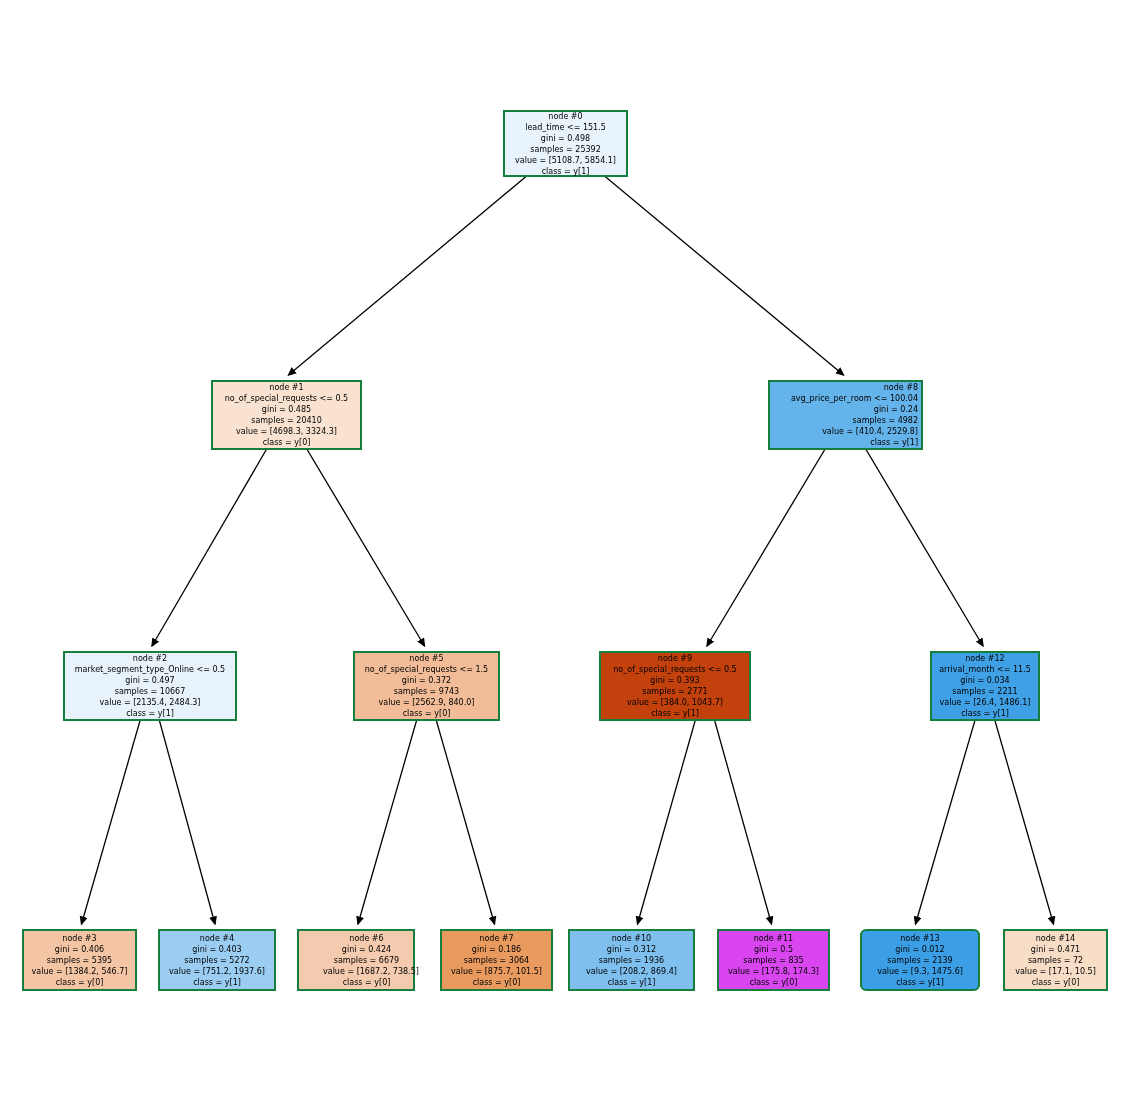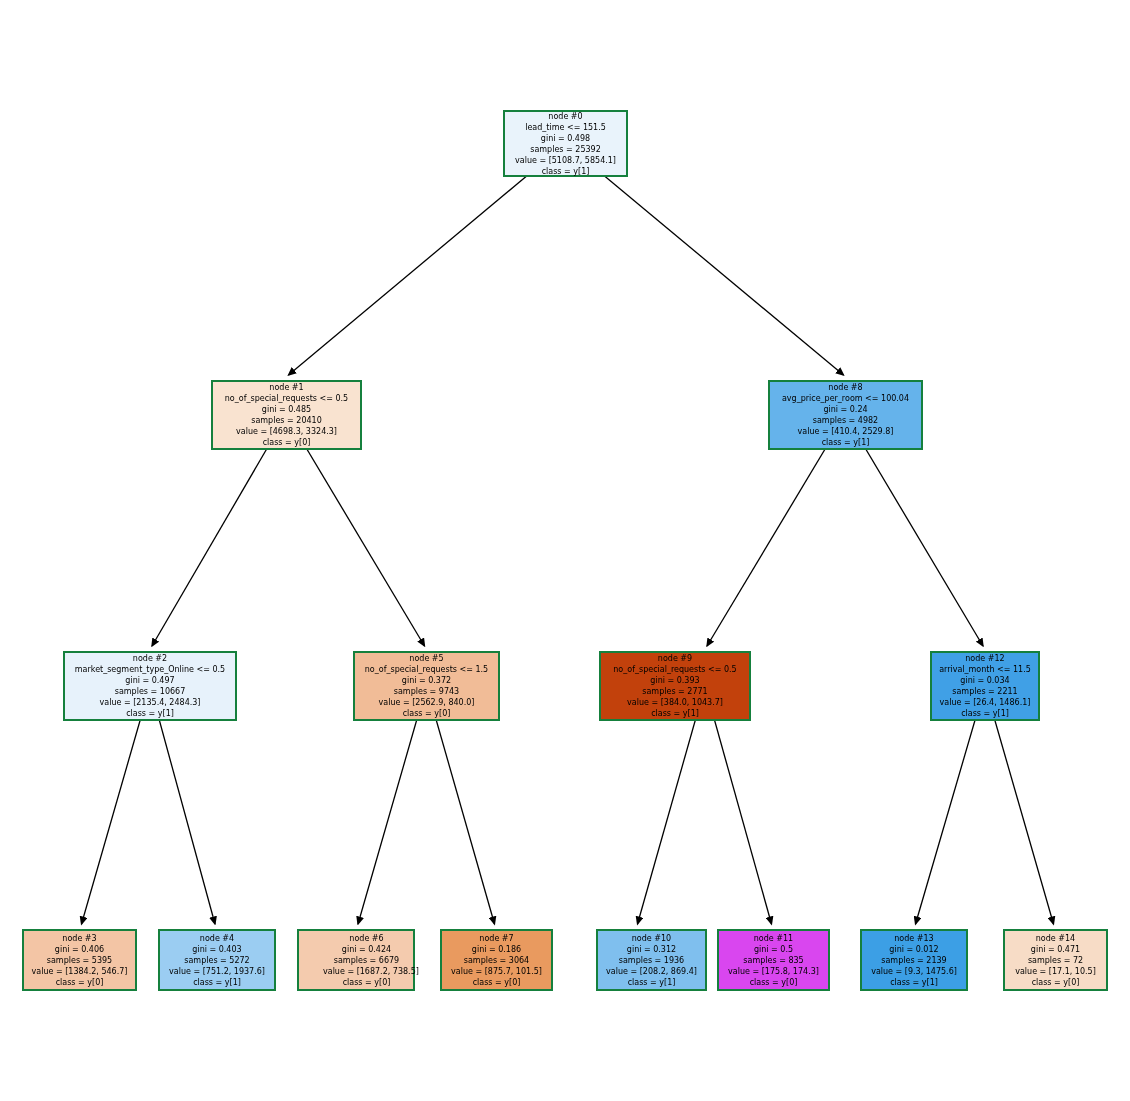--- a/index.html
+++ b/index.html
@@ -81,21 +81,21 @@
 
   <div class="node" style="left: 211px; top: 380px; width: 151px; height: 70px; background-color: rgb(249, 227, 208);">
     <div>node #1</div>
     <div>no_of_special_requests &lt;= 0.5</div>
     <div>gini = 0.485</div>
     <div>samples = 20410</div>
     <div>value = [4698.3, 3324.3]</div>
     <div>class = y[0]</div>
   </div>
 
-  <div class="node" style="left: 768px; top: 380px; width: 155px; height: 70px; background-color: rgb(101, 179, 235);">
+  <div class="node" style="left: 768px; top: 380px; width: 155px; height: 70px; background-color: rgb(101, 179, 235); text-align: right;">
     <div>node #8</div>
     <div>avg_price_per_room &lt;= 100.04</div>
     <div>gini = 0.24</div>
     <div>samples = 4982</div>
     <div>value = [410.4, 2529.8]</div>
     <div>class = y[1]</div>
   </div>
 
   <div class="node" style="left: 63px; top: 651px; width: 174px; height: 70px; background-color: rgb(231, 242, 251); text-align: center;">
     <div>node #2</div>
@@ -158,37 +158,37 @@
   </div>
 
   <div class="node" style="left: 440px; top: 929px; width: 113px; height: 62px; background-color: rgb(233, 154, 95);">
     <div>node #7</div>
     <div>gini = 0.186</div>
     <div>samples = 3064</div>
     <div>value = [875.7, 101.5]</div>
     <div>class = y[0]</div>
   </div>
 
-  <div class="node" style="left: 596px; top: 929px; width: 111px; height: 62px; background-color: rgb(127, 191, 238);">
+  <div class="node" style="left: 568px; top: 929px; width: 127px; height: 62px; background-color: rgb(127, 191, 238);">
     <div>node #10</div>
     <div>gini = 0.312</div>
     <div>samples = 1936</div>
     <div>value = [208.2, 869.4]</div>
     <div>class = y[1]</div>
   </div>
 
   <div class="node" style="left: 717px; top: 929px; width: 113px; height: 62px; background-color: #d946ef;">
     <div>node #11</div>
     <div>gini = 0.5</div>
     <div>samples = 835</div>
     <div>value = [175.8, 174.3]</div>
     <div>class = y[0]</div>
   </div>
 
-  <div class="node" style="left: 860px; top: 929px; width: 108px; height: 62px; background-color: rgb(60, 159, 229);">
+  <div class="node" style="left: 860px; top: 929px; width: 120px; height: 62px; background-color: rgb(60, 159, 229); border-radius: 6px;">
     <div>node #13</div>
     <div>gini = 0.012</div>
     <div>samples = 2139</div>
     <div>value = [9.3, 1475.6]</div>
     <div>class = y[1]</div>
   </div>
 
   <div class="node" style="left: 1003px; top: 929px; width: 105px; height: 62px; background-color: rgb(247, 220, 198);">
     <div>node #14</div>
     <div>gini = 0.471</div>

